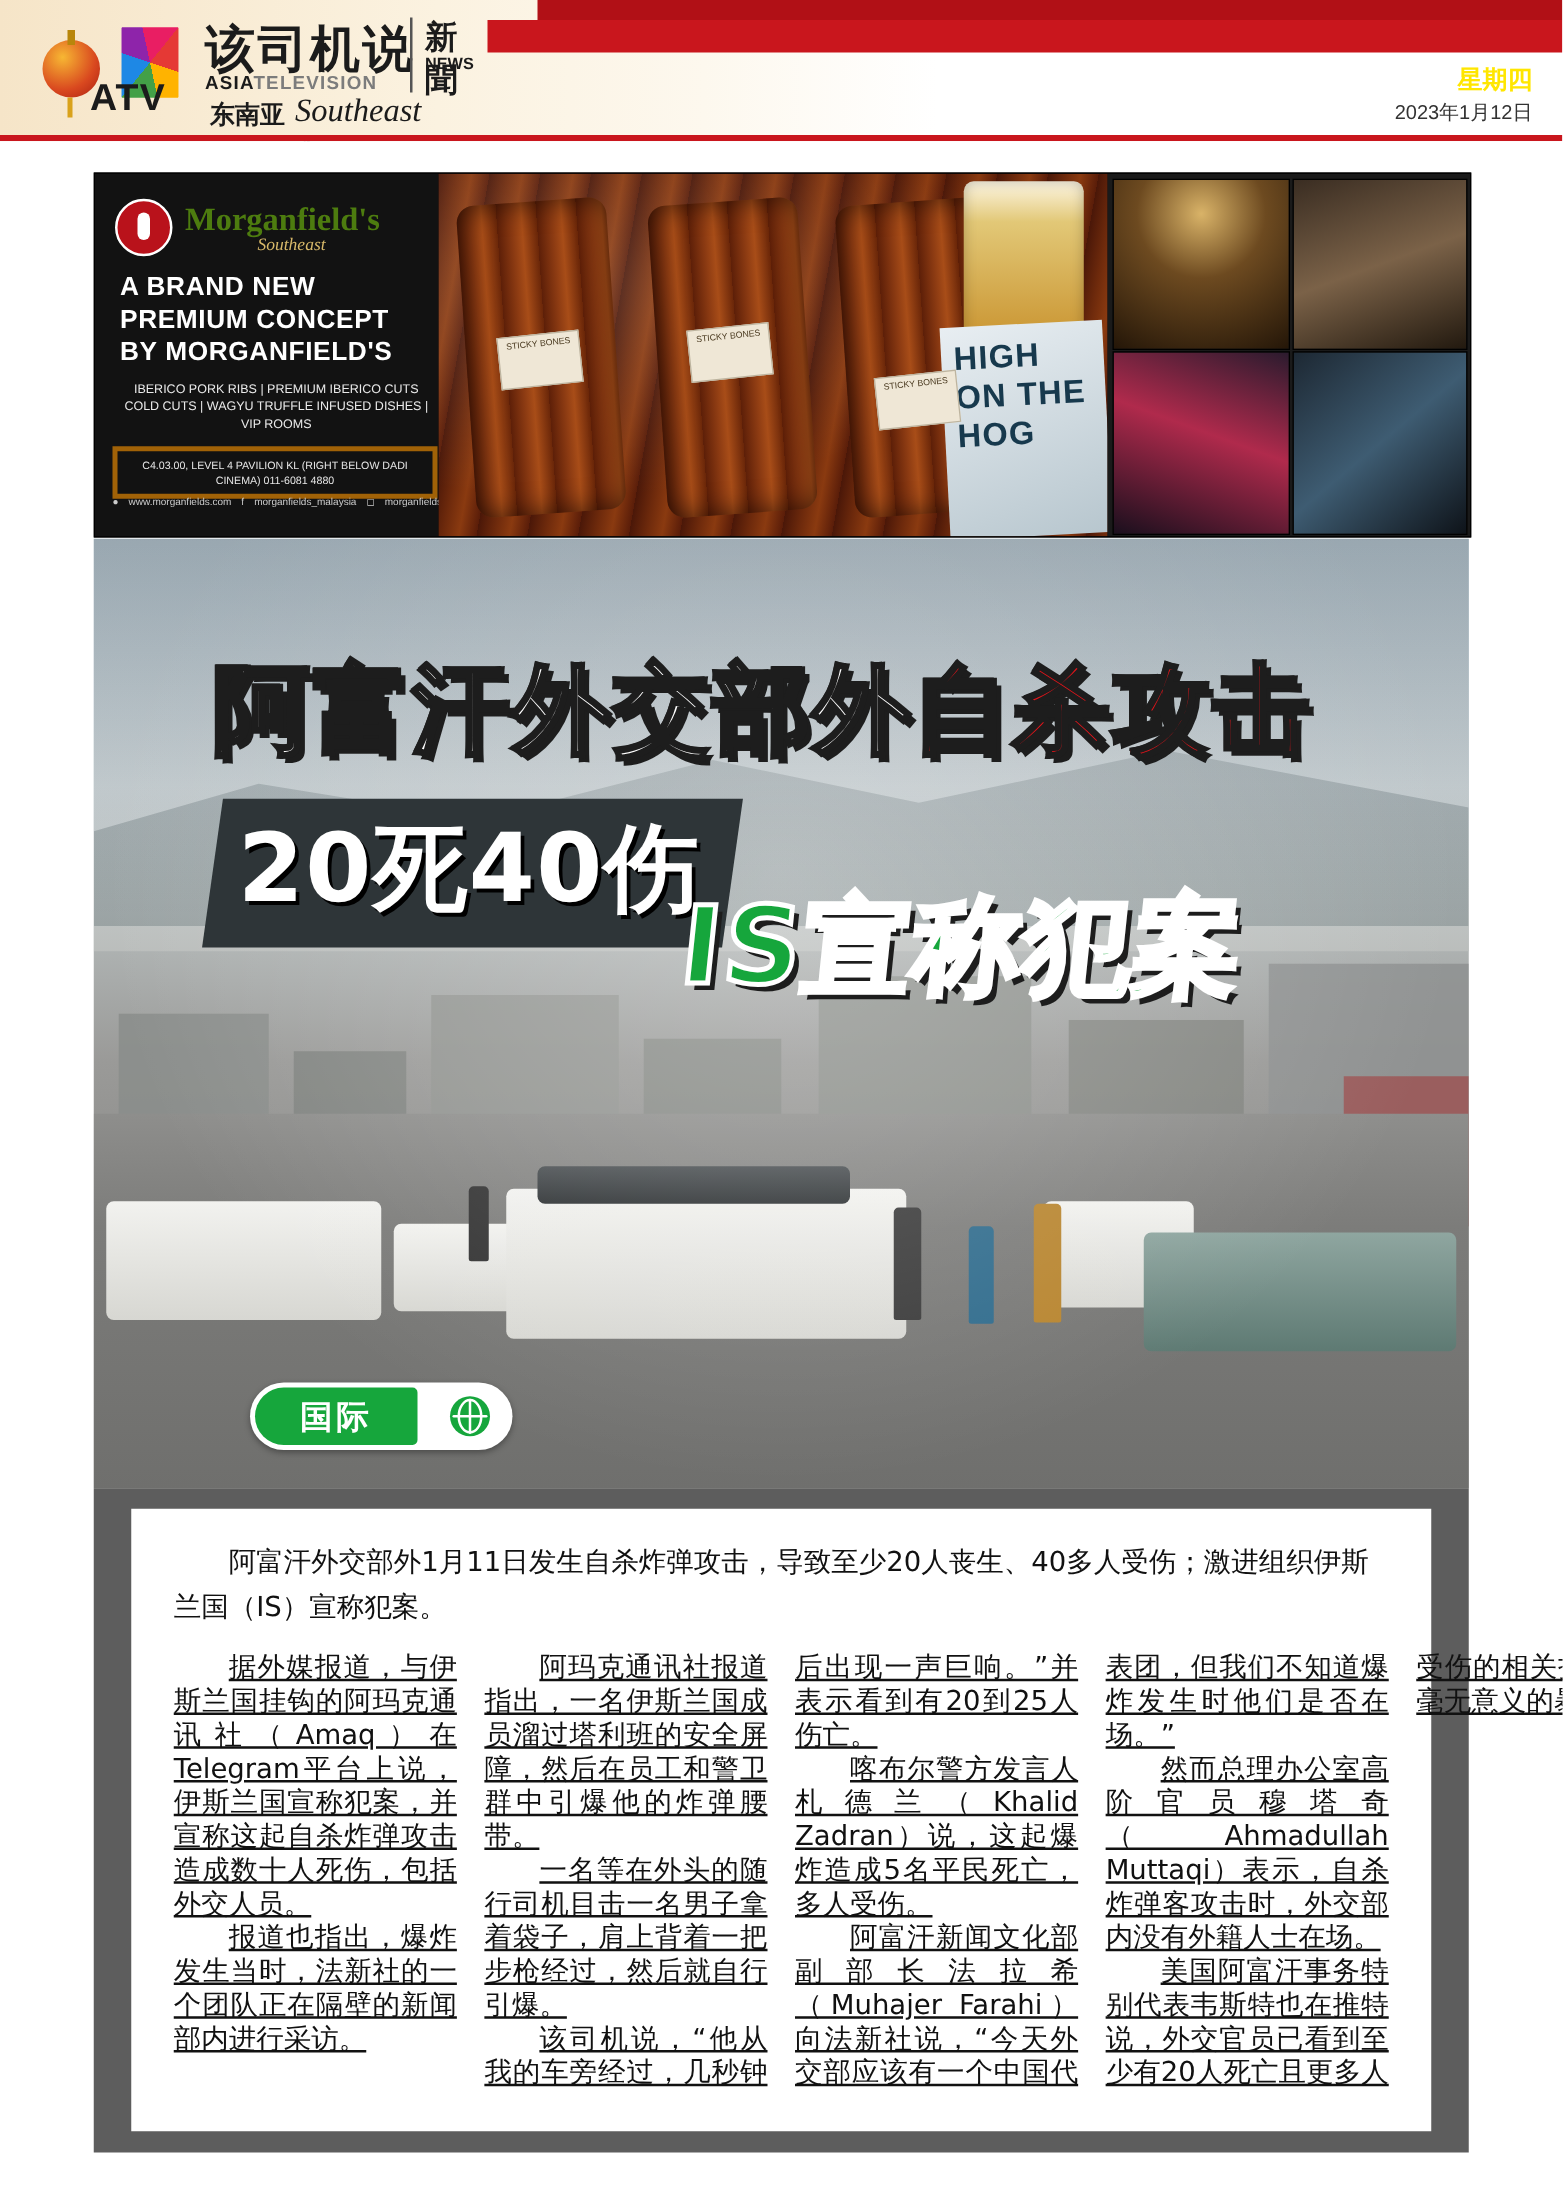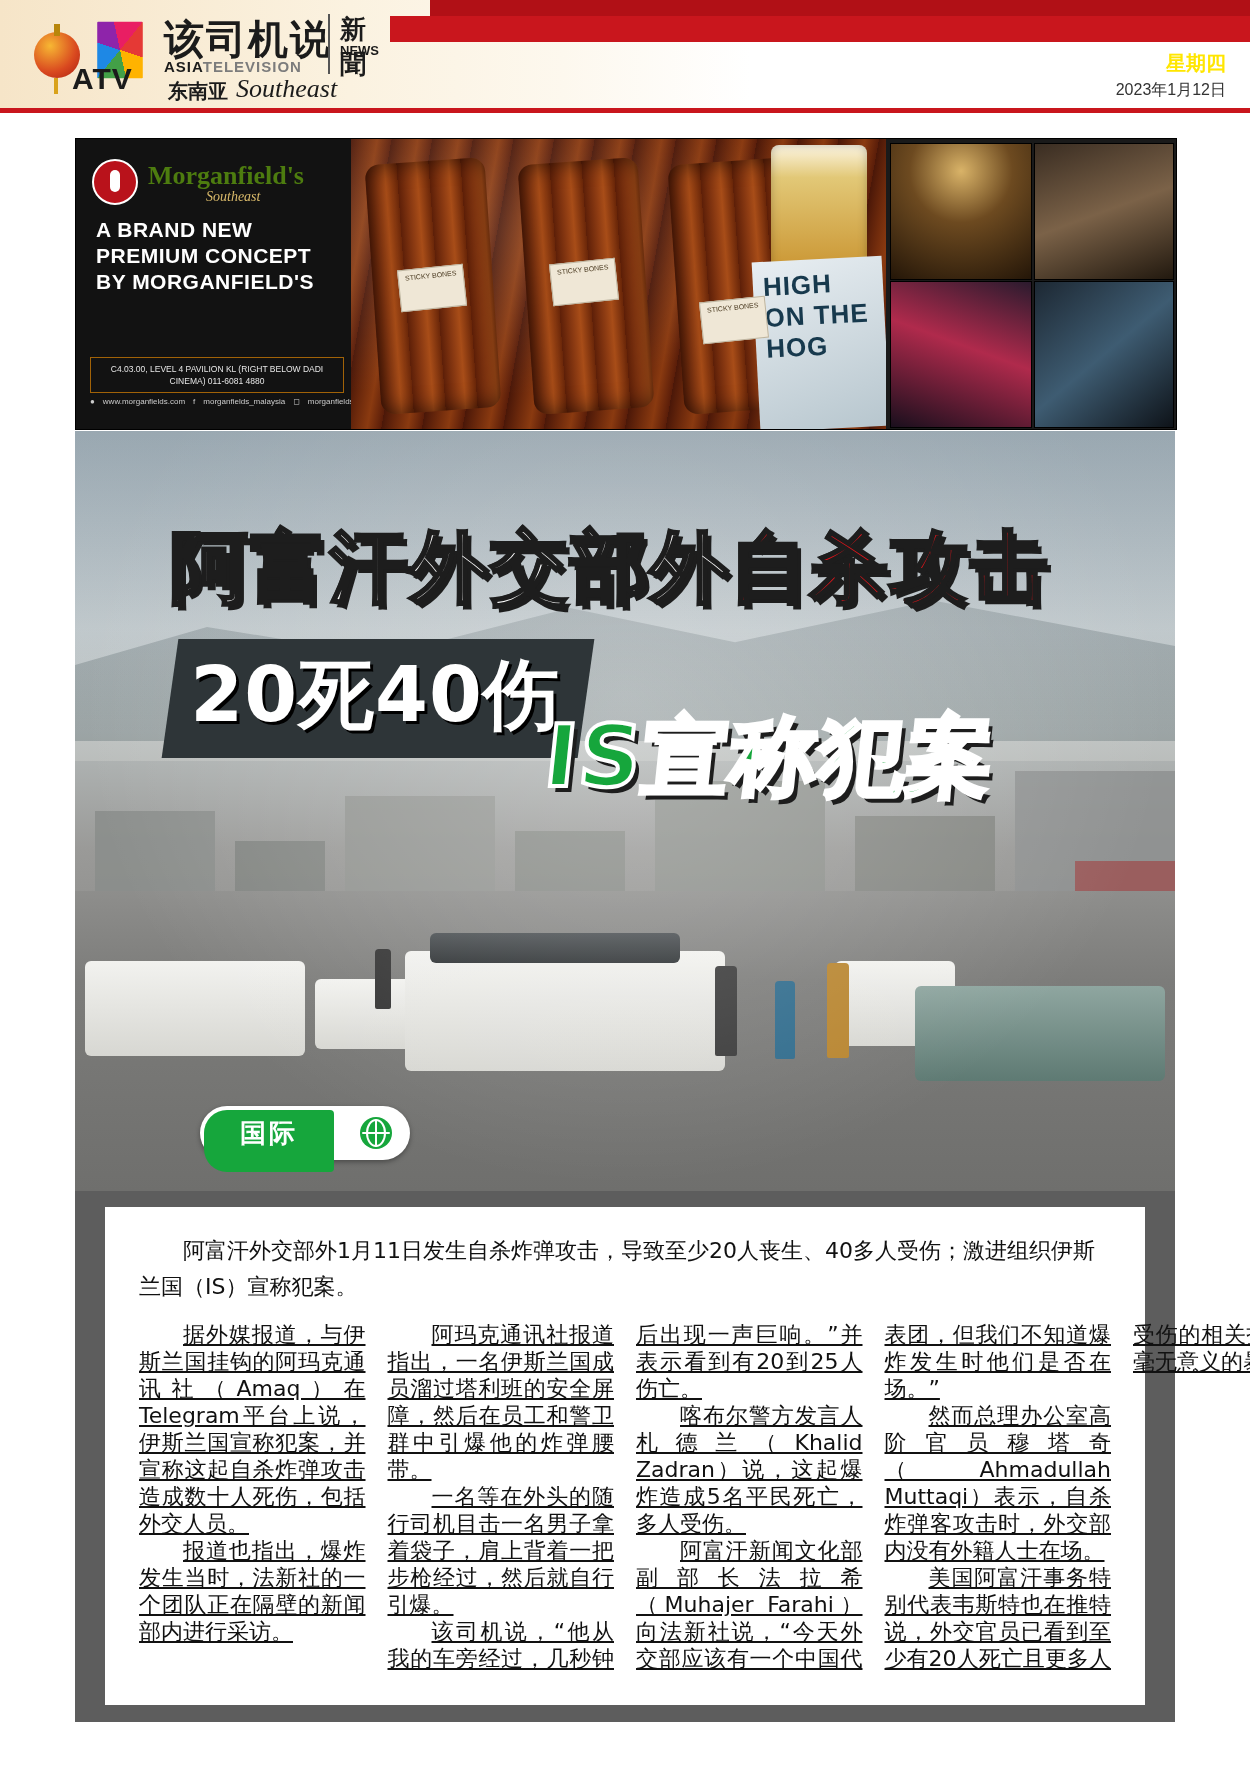--- a/index.html
+++ b/index.html
@@ -254,21 +254,21 @@
     width: 250px;
     font-size: 10px;
     line-height: 14px;
     color: #e9e9e9;
     text-align: center;
   }
   .ad-addr {
     position: absolute;
     left: 14px; top: 218px;
     width: 248px;
-    border: 1px solid #a16207;
+    border: 4px solid #a16207;
     padding: 5px 2px;
     font-size: 8.5px;
     line-height: 12px;
     color: #e6e6e6;
     text-align: center;
   }
   .ad-foot {
     position: absolute;
     left: 14px; top: 258px;
     width: 250px;
@@ -459,21 +459,21 @@
     top: 675px;
     width: 210px;
     height: 54px;
     background: #ffffff;
     border-radius: 27px;
     box-shadow: 0 2px 5px rgba(0,0,0,.35);
   }
   .cat-inner {
     position: absolute;
     left: 4px; top: 4px;
-    width: 130px; height: 62px;
+    width: 130px; height: 46px;
     background: #16a63c;
     border-radius: 23px 4px 4px 23px;
     color: #fff;
     font-size: 26px;
     font-weight: bold;
     text-align: center;
     line-height: 46px;
     letter-spacing: 3px;
   }
   .cat-globe {
@@ -581,20 +581,23 @@
 </div>
 
 <div class="page">
 
   <div class="ad">
     <div class="ad-left">
       <div class="ad-logo-circle"></div>
       <div class="ad-brand">Morganfield's</div>
       <div class="ad-brand-sub">Southeast</div>
       <div class="ad-head">A BRAND NEW PREMIUM CONCEPT BY MORGANFIELD'S</div>
+      <div class="ad-list">IBERICO PORK RIBS | PREMIUM IBERICO CUTS
+COLD CUTS | WAGYU
+TRUFFLE INFUSED DISHES | VIP ROOMS</div>
       <div class="ad-addr">C4.03.00, LEVEL 4 PAVILION KL (RIGHT BELOW DADI CINEMA)
 011-6081 4880</div>
       <div class="ad-foot">
         <div class="row">
           <span>●</span>
           <span>www.morganfields.com</span>
           <span>f</span>
           <span>morganfields_malaysia</span>
           <span>◻</span>
           <span>morganfields_malaysia</span>

